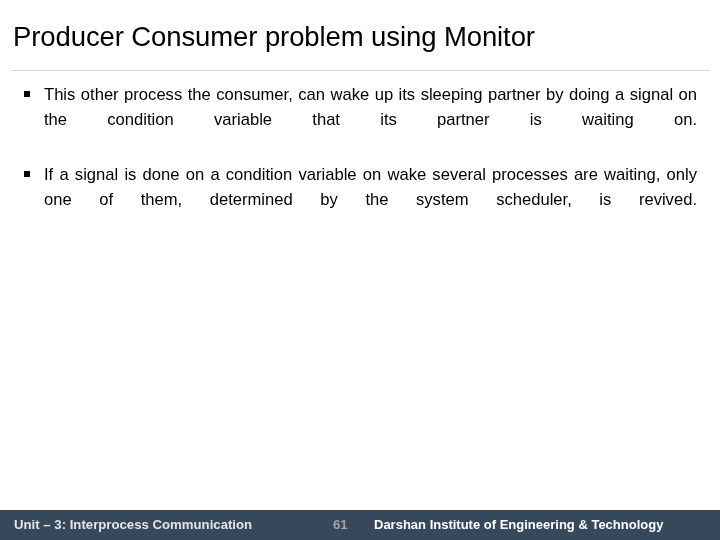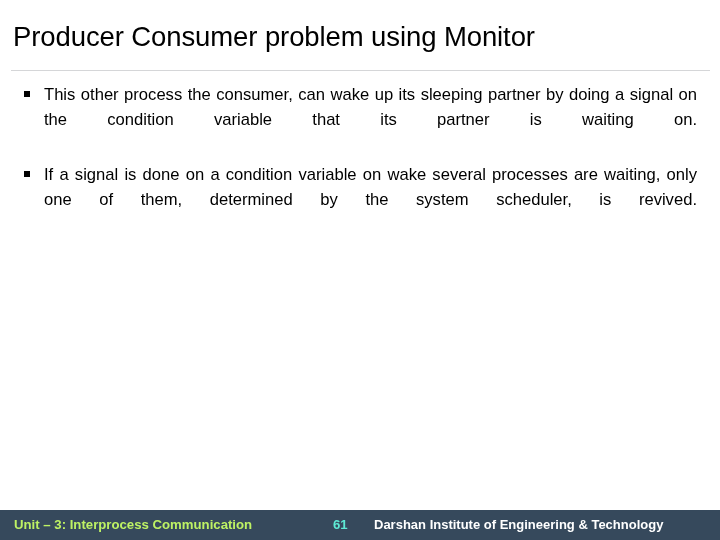--- a/index.html
+++ b/index.html
@@ -94,31 +94,31 @@
     top: 510px;
     width: 720px;
     height: 30px;
     background: #36495c;
   }
   .footer-unit {
     position: absolute;
     left: 14px;
     top: 7px;
     font-size: 13.2px;
-    color: #bef264;
+    color: #e5e5e5;
     font-weight: 700;
     white-space: nowrap;
     text-align: right;
   }
   .footer-page {
     position: absolute;
     left: 333px;
     top: 7px;
     font-size: 13.2px;
-    color: #5eead4;
+    color: #a3a3a3;
     font-weight: 700;
     white-space: nowrap;
   }
   .footer-inst {
     position: absolute;
     left: 374px;
     top: 7px;
     font-size: 13px;
     color: #ffffff;
     font-weight: 700;

